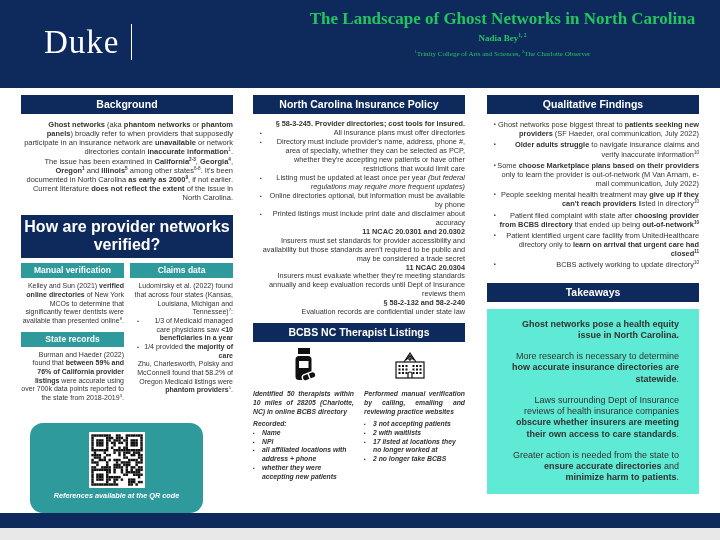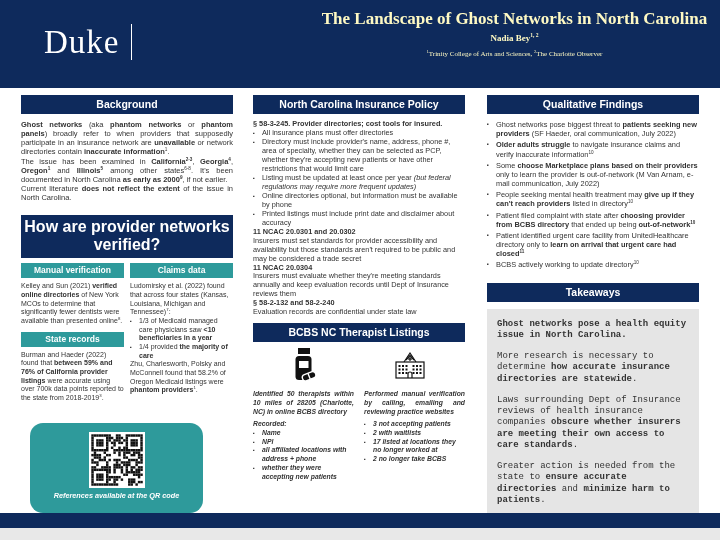--- a/index.html
+++ b/index.html
@@ -8,34 +8,34 @@
   
   .banner{position:absolute;left:0;top:0;width:720px;height:88px;background:#0e2a5c;}
   .logo{position:absolute;left:44px;top:24px;display:flex;align-items:center;color:#fff;}
   .duke{font-family:"Liberation Serif",serif;font-size:33px;line-height:1;letter-spacing:1px;}
   .logo-divider{width:1px;height:36px;background:#fff;margin:0 10px 0 12px;}
   .margolis{display:flex;flex-direction:column;justify-content:center;line-height:1.25;}
   .m1{font-size:10px;font-weight:bold;letter-spacing:0.6px;}
   .m2{font-size:10px;}
   .m2 .for{font-family:"Liberation Serif",serif;font-style:italic;font-weight:normal;}
   .m2 .hp{font-weight:bold;}
-  .titleblock{position:absolute;left:305px;top:9px;width:395px;text-align:center;color:#fef9c3;margin-left:12px;}
+  .titleblock{position:absolute;left:305px;top:9px;width:395px;text-align:center;color:#22c55e;}
   .ptitle{margin:0;font-family:"Liberation Serif",serif;font-weight:bold;font-size:17px;line-height:1.18;}
   .author{font-family:"Liberation Serif",serif;font-weight:bold;font-size:9px;margin-top:4px;}
   .affil{font-family:"Liberation Serif",serif;font-size:7px;margin-top:7px;}
   sup{font-size:0.62em;vertical-align:super;line-height:0;}
   
   .col{position:absolute;top:95px;width:212px;}
   .col1{left:21px;} .col2{left:253px;} .col3{left:487px;}
   .navhdr{background:#0e2a5c;color:#fff;font-weight:bold;font-size:10.5px;text-align:center;
           padding:3px 0 4px;}
   .tealhdr{background:#2e9a9b;color:#fff;font-weight:bold;font-size:8.5px;text-align:center;
            padding:2px 0 3px;}
   .b{font-weight:bold;} .i{font-style:italic;}
-  .blk{font-size:7.5px;line-height:1.22;margin:0;}
+  .blk{font-size:7.5px;line-height:1.22;margin:0;text-align:right;}
   .bh{font-weight:bold;}
   .bli{display:flex;}
   .bullet{flex:none;width:9px;font-size:0.75em;padding-top:1px;}
   .litxt{flex:1;}
   
   .bg-text{margin-top:6px;text-align:justify;}
   
   .verified-hdr{margin-top:13px;font-size:16px;}
   .subcols{display:flex;gap:6px;margin-top:5px;}
   .subcol{width:103px;}
@@ -55,21 +55,21 @@
   .bcbs-cols{display:flex;gap:10px;margin-top:5px;}
   .bcbs-sub{flex:1;}
   .bcbs-sub .blk{font-size:6.8px;line-height:1.28;font-weight:bold;font-style:italic;text-align:justify;}
   .bcbs-sub .intro{margin-bottom:4px;}
   .bcbs-sub .bli .litxt{text-align:left;}
   
   .qual-text{margin-top:6px;}
   .qual-text .blk{font-size:7.4px;line-height:1.24;margin-bottom:2px;}
   
   .take-hdr{margin-top:13px;}
-  .takebox{background:#e5e5e5;margin-top:7px;padding:10px 10px;min-height:162px;font-family:Liberation Mono, monospace;}
+  .takebox{background:#5eead4;margin-top:7px;padding:10px 20px;min-height:162px;}
   .takebox .blk{font-size:9px;line-height:1.25;margin-bottom:10px;}
   .takebox .blk:last-child{margin-bottom:0;}
   
   .footerbar{position:absolute;left:0;top:513px;width:720px;height:27px;background:#0e2a5c;}
   
   .icon{display:inline-block;}
 </style>
 </head>
 <body>
 

